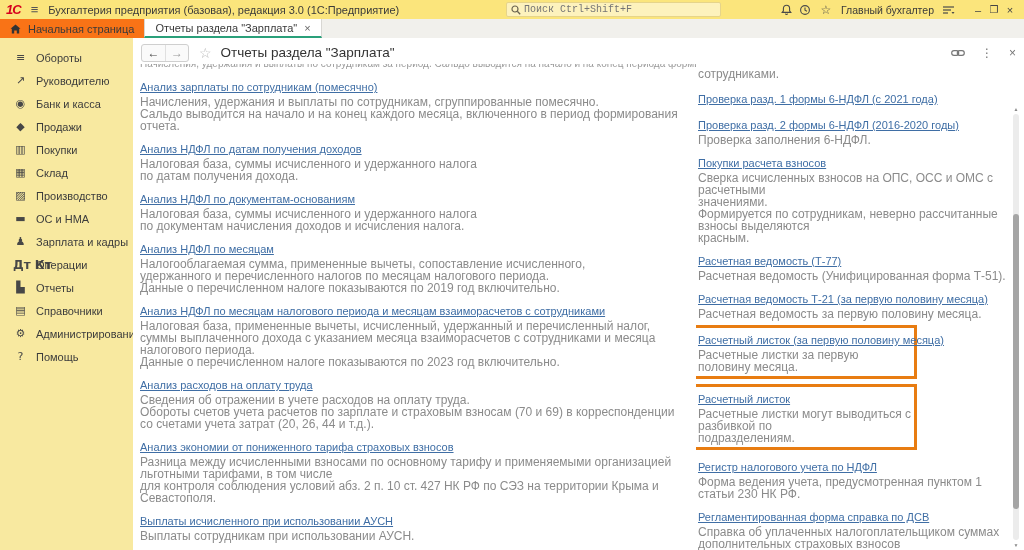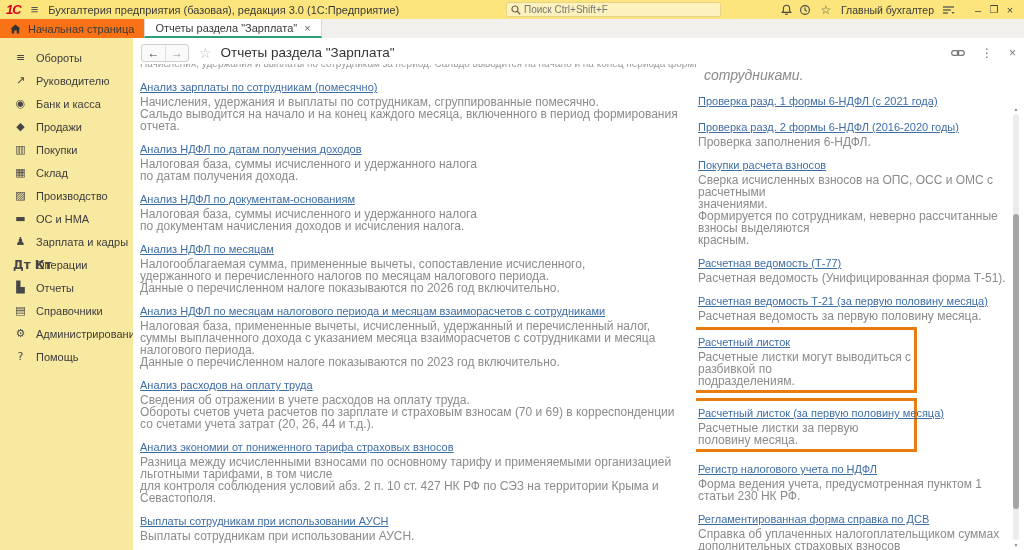--- a/index.html
+++ b/index.html
@@ -19,21 +19,21 @@
   .app-title{white-space:nowrap;}
   .tb-spacer{flex:1;}
   .searchbox{
     display:flex;align-items:center;width:205px;height:13px;
     background:#fdf2bd;border:1px solid #e6d48a;border-radius:2px;
     padding:0 4px;margin-right:60px;
   }
   .searchbox svg{flex:none;margin-right:3px;}
   .searchbox input{
     flex:1;border:none;background:transparent;outline:none;
-    font-size:10px;color:#8d8568;font-family:Liberation Sans, sans-serif;padding:0;min-width:0;
+    font-size:10px;color:#8d8568;font-family:Liberation Mono, monospace;padding:0;min-width:0;
   }
   .tb-ico{width:18px;text-align:center;color:#4a4a4a;cursor:pointer;flex:none;}
   .tb-star{font-size:12px;color:#4a4a4a;}
   .user-role{margin:0 8px 0 6px;white-space:nowrap;font-size:10.5px;}
   .win-ctl{font-size:11px;color:#444;width:16px;text-align:center;cursor:pointer;flex:none;}
   .win-ctl.max{font-size:10px;}
   
   .tabbar{
     position:absolute;top:19px;left:0;right:0;height:19px;
     background:#f1f0ec;border-bottom:1px solid #d8d7d3;
@@ -84,21 +84,21 @@
   
   .report-area{
     position:absolute;left:0;right:14px;top:26px;bottom:0;
     padding-left:7px;display:flex;overflow:hidden;
   }
   .col{box-sizing:border-box;overflow:hidden;}
   .col.left{width:556px;flex:none;}
   .col.right{flex:1;padding-left:2px;}
   .clip-line{height:8px;overflow:hidden;position:relative;margin-bottom:5px;color:#9a9a9a;font-size:10px;}
   .clip-line span{display:block;margin-top:-6px;white-space:nowrap;}
-  .clip-word{color:#8b8b8b;font-size:14px;margin:3px 0 8px 6px;font-style:italic;}
+  .clip-word{color:#8b8b8b;font-size:12px;margin:3px 0 8px 0;}
   .entry{margin-bottom:7px;}
   .rlink{
     display:inline-block;color:#3f6ea5;text-decoration:underline;
     font-size:11px;line-height:13px;margin-bottom:2px;white-space:nowrap;
   }
   .rdesc{
     color:#8b8b8b;font-size:12px;line-height:12px;white-space:pre-line;
   }
   
   .entry.hl{
@@ -290,21 +290,21 @@
   <div class="entry">
     <a class="rlink" href="#">Анализ НДФЛ по документам-основаниям</a>
     <div class="rdesc">Налоговая база, суммы исчисленного и удержанного налога
 по документам начисления доходов и исчисления налога.</div>
   </div>
 
   <div class="entry">
     <a class="rlink" href="#">Анализ НДФЛ по месяцам</a>
     <div class="rdesc">Налогооблагаемая сумма, примененные вычеты, сопоставление исчисленного,
 удержанного и перечисленного налогов по месяцам налогового периода.
-Данные о перечисленном налоге показываются по 2026 год включительно.</div>
+Данные о перечисленном налоге показываются по 2019 год включительно.</div>
   </div>
 
   <div class="entry">
     <a class="rlink" href="#">Анализ НДФЛ по месяцам налогового периода и месяцам взаиморасчетов с сотрудниками</a>
     <div class="rdesc">Налоговая база, примененные вычеты, исчисленный, удержанный и перечисленный налог,
 суммы выплаченного дохода с указанием месяца взаиморасчетов с сотрудниками и месяца налогового периода.
 Данные о перечисленном налоге показываются по 2023 год включительно.</div>
   </div>
 
   <div class="entry">
@@ -314,21 +314,21 @@
 со счетами учета затрат (20, 26, 44 и т.д.).</div>
   </div>
 
   <div class="entry">
     <a class="rlink" href="#">Анализ экономии от пониженного тарифа страховых взносов</a>
     <div class="rdesc">Разница между исчисленными взносами по основному тарифу и применяемыми организацией льготными тарифами, в том числе
 для контроля соблюдения условий абз. 2 п. 10 ст. 427 НК РФ по СЭЗ на территории Крыма и Севастополя.</div>
   </div>
 
   <div class="entry">
-    <a class="rlink" href="#">Выплаты сотрудникам при использовании АУСН</a>
+    <a class="rlink" href="#">Выплаты исчисленного при использовании АУСН</a>
     <div class="rdesc">Выплаты сотрудникам при использовании АУСН.</div>
   </div>
 
   <div class="entry">
     <a class="rlink" href="#">Заявление ДСВ-1</a>
     <div class="rdesc">Заявление о добровольном вступлении в правоотношения по обязательному пенсионному
 страхованию в целях уплаты дополнительных страховых взносов на накопительную пенсию.</div>
   </div>
 
 </div>
@@ -356,29 +356,29 @@
   <div class="entry">
     <a class="rlink" href="#">Расчетная ведомость (Т-77)</a>
     <div class="rdesc">Расчетная ведомость (Унифицированная форма Т-51).</div>
   </div>
 
   <div class="entry">
     <a class="rlink" href="#">Расчетная ведомость Т-21 (за первую половину месяца)</a>
     <div class="rdesc">Расчетная ведомость за первую половину месяца.</div>
   </div>
 
+  <div class="entry hl">
+    <a class="rlink" href="#">Расчетный листок (за первую половину месяца)</a>
+    <div class="rdesc">Расчетные листки за первую половину месяца.</div>
+  </div>
+
   <div class="entry hl handle">
     <a class="rlink" href="#">Расчетный листок</a>
     <div class="rdesc">Расчетные листки могут выводиться с разбивкой по
 подразделениям.</div>
-  </div>
-
-  <div class="entry hl">
-    <a class="rlink" href="#">Расчетный листок (за первую половину месяца)</a>
-    <div class="rdesc">Расчетные листки за первую половину месяца.</div>
   </div>
 
   <div class="entry">
     <a class="rlink" href="#">Регистр налогового учета по НДФЛ</a>
     <div class="rdesc">Форма ведения учета, предусмотренная пунктом 1 статьи 230 НК РФ.</div>
   </div>
 
   <div class="entry">
     <a class="rlink" href="#">Регламентированная форма справка по ДСВ</a>
     <div class="rdesc">Справка об уплаченных налогоплательщиком суммах

